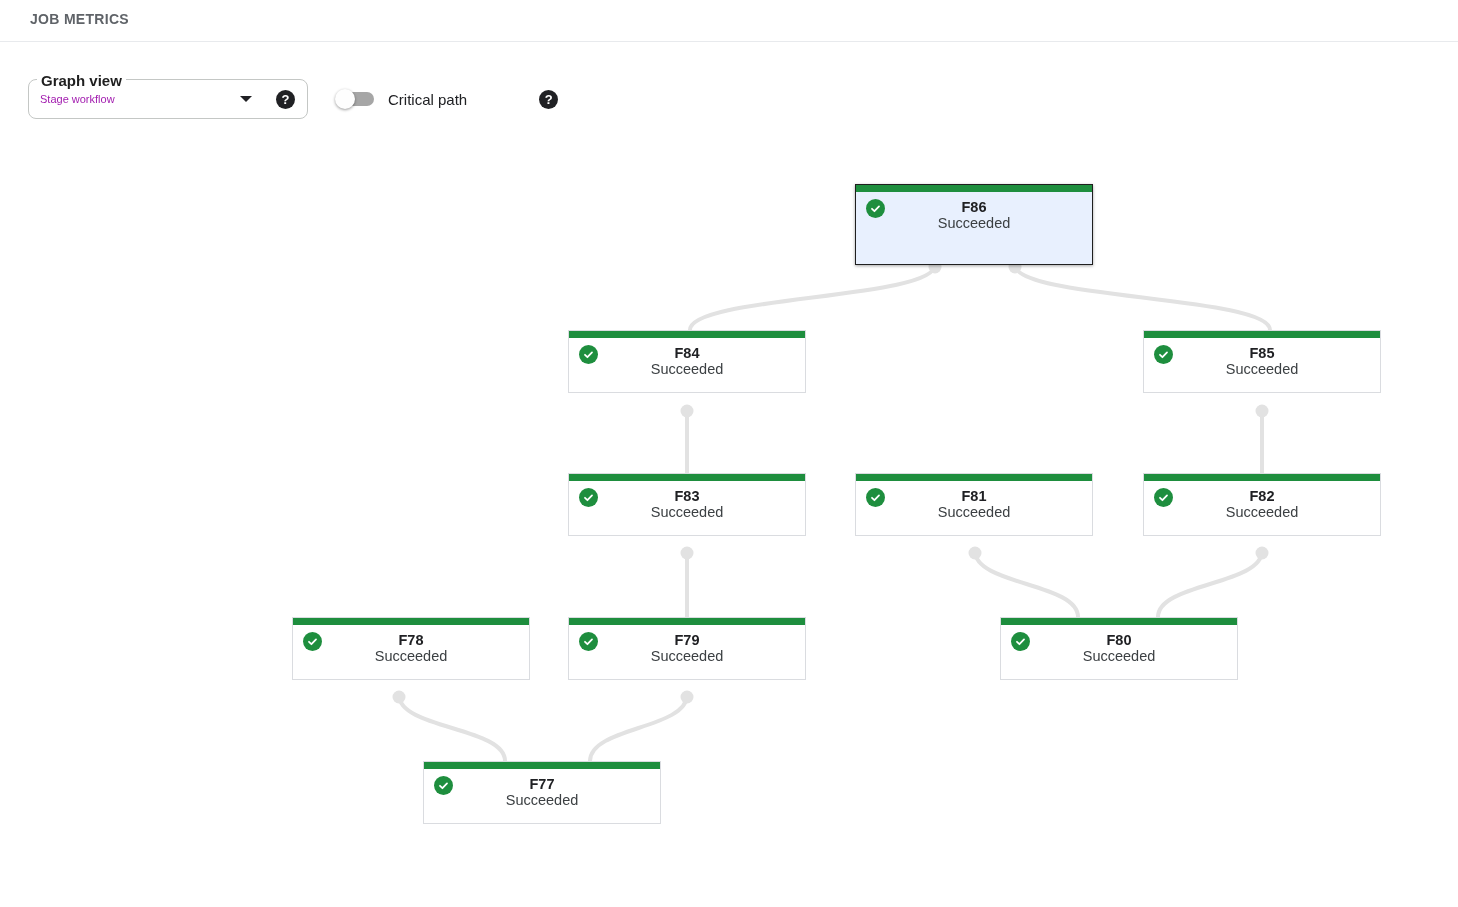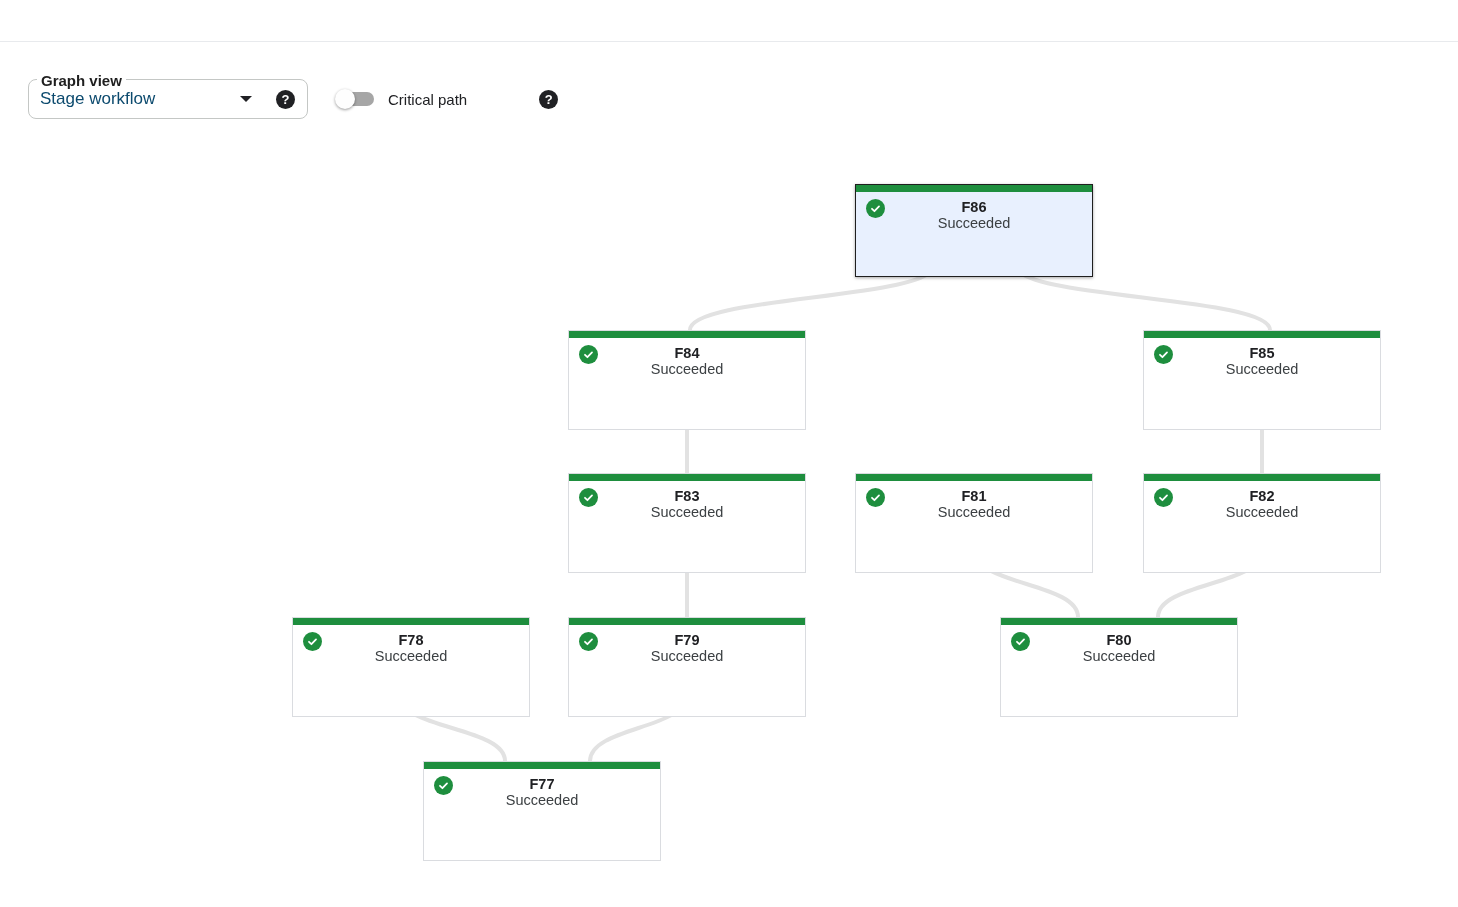--- a/index.html
+++ b/index.html
@@ -50,21 +50,21 @@
   }
   .select-label {
     position: absolute; top: -9px; left: 8px;
     background: #fff; padding: 0 4px;
     font-size: 15px; font-weight: 700; color: #1f1f1f;
     line-height: 1.3;
     white-space: nowrap;
   }
   .select-value {
     padding-left: 11px;
-    font-size: 17px; color: #0c4a6e;
+    font-size: 11px; color: #a21caf;
     flex: 1 1 auto;
   }
   .dropdown-arrow {
     width: 0; height: 0;
     border-left: 6px solid transparent;
     border-right: 6px solid transparent;
     border-top: 6px solid #202124;
     margin-right: 24px;
   }
   .help-icon {
@@ -100,30 +100,30 @@
   .switch-label { font-size: 15px; color: #202124; margin-right: 72px; }
 
   
   .canvas { position: absolute; inset: 0; z-index: 1; }
   #edges { position: absolute; left: 0; top: 0; pointer-events: none; }
   .edge-path { fill: none; stroke: var(--edge, #e2e2e2); stroke-width: 4; }
   .edge-nub  { fill: var(--edge, #e2e2e2); }
 
   .node {
     position: absolute;
-    width: 238px; height: 100px;
+    width: 238px; height: 63px;
     background: #ffffff;
     border: 1px solid #dadce0;
     cursor: pointer;
   }
   .node.selected {
     background: var(--selected-bg, #e8f0fe);
     border: 1px solid #1f1f1f;
     box-shadow: 0 1px 3px rgba(0,0,0,.35);
-    height: 93px;
+    height: 81px;
   }
   .node-bar {
     height: 7px; width: 100%;
     background: var(--success, #1e8e3e);
   }
   .node-check {
     position: absolute; left: 10px; top: 14px;
     width: 19px; height: 19px;
     border-radius: 50%;
     background: var(--success, #1e8e3e);
@@ -137,20 +137,21 @@
   }
   .node-status {
     text-align: center;
     font-size: 14.5px; color: #3c4043;
   }
 </style>
 </head>
 <body>
 
 <div class="tabbar">
+  <div class="tab">JOB METRICS</div>
 </div>
 
 <div class="controls">
   <div class="select-field">
     <span class="select-label">Graph view</span>
     <span class="select-value">Stage workflow</span>
     <span class="dropdown-arrow"></span>
     <span class="help-icon">?</span>
   </div>
 

